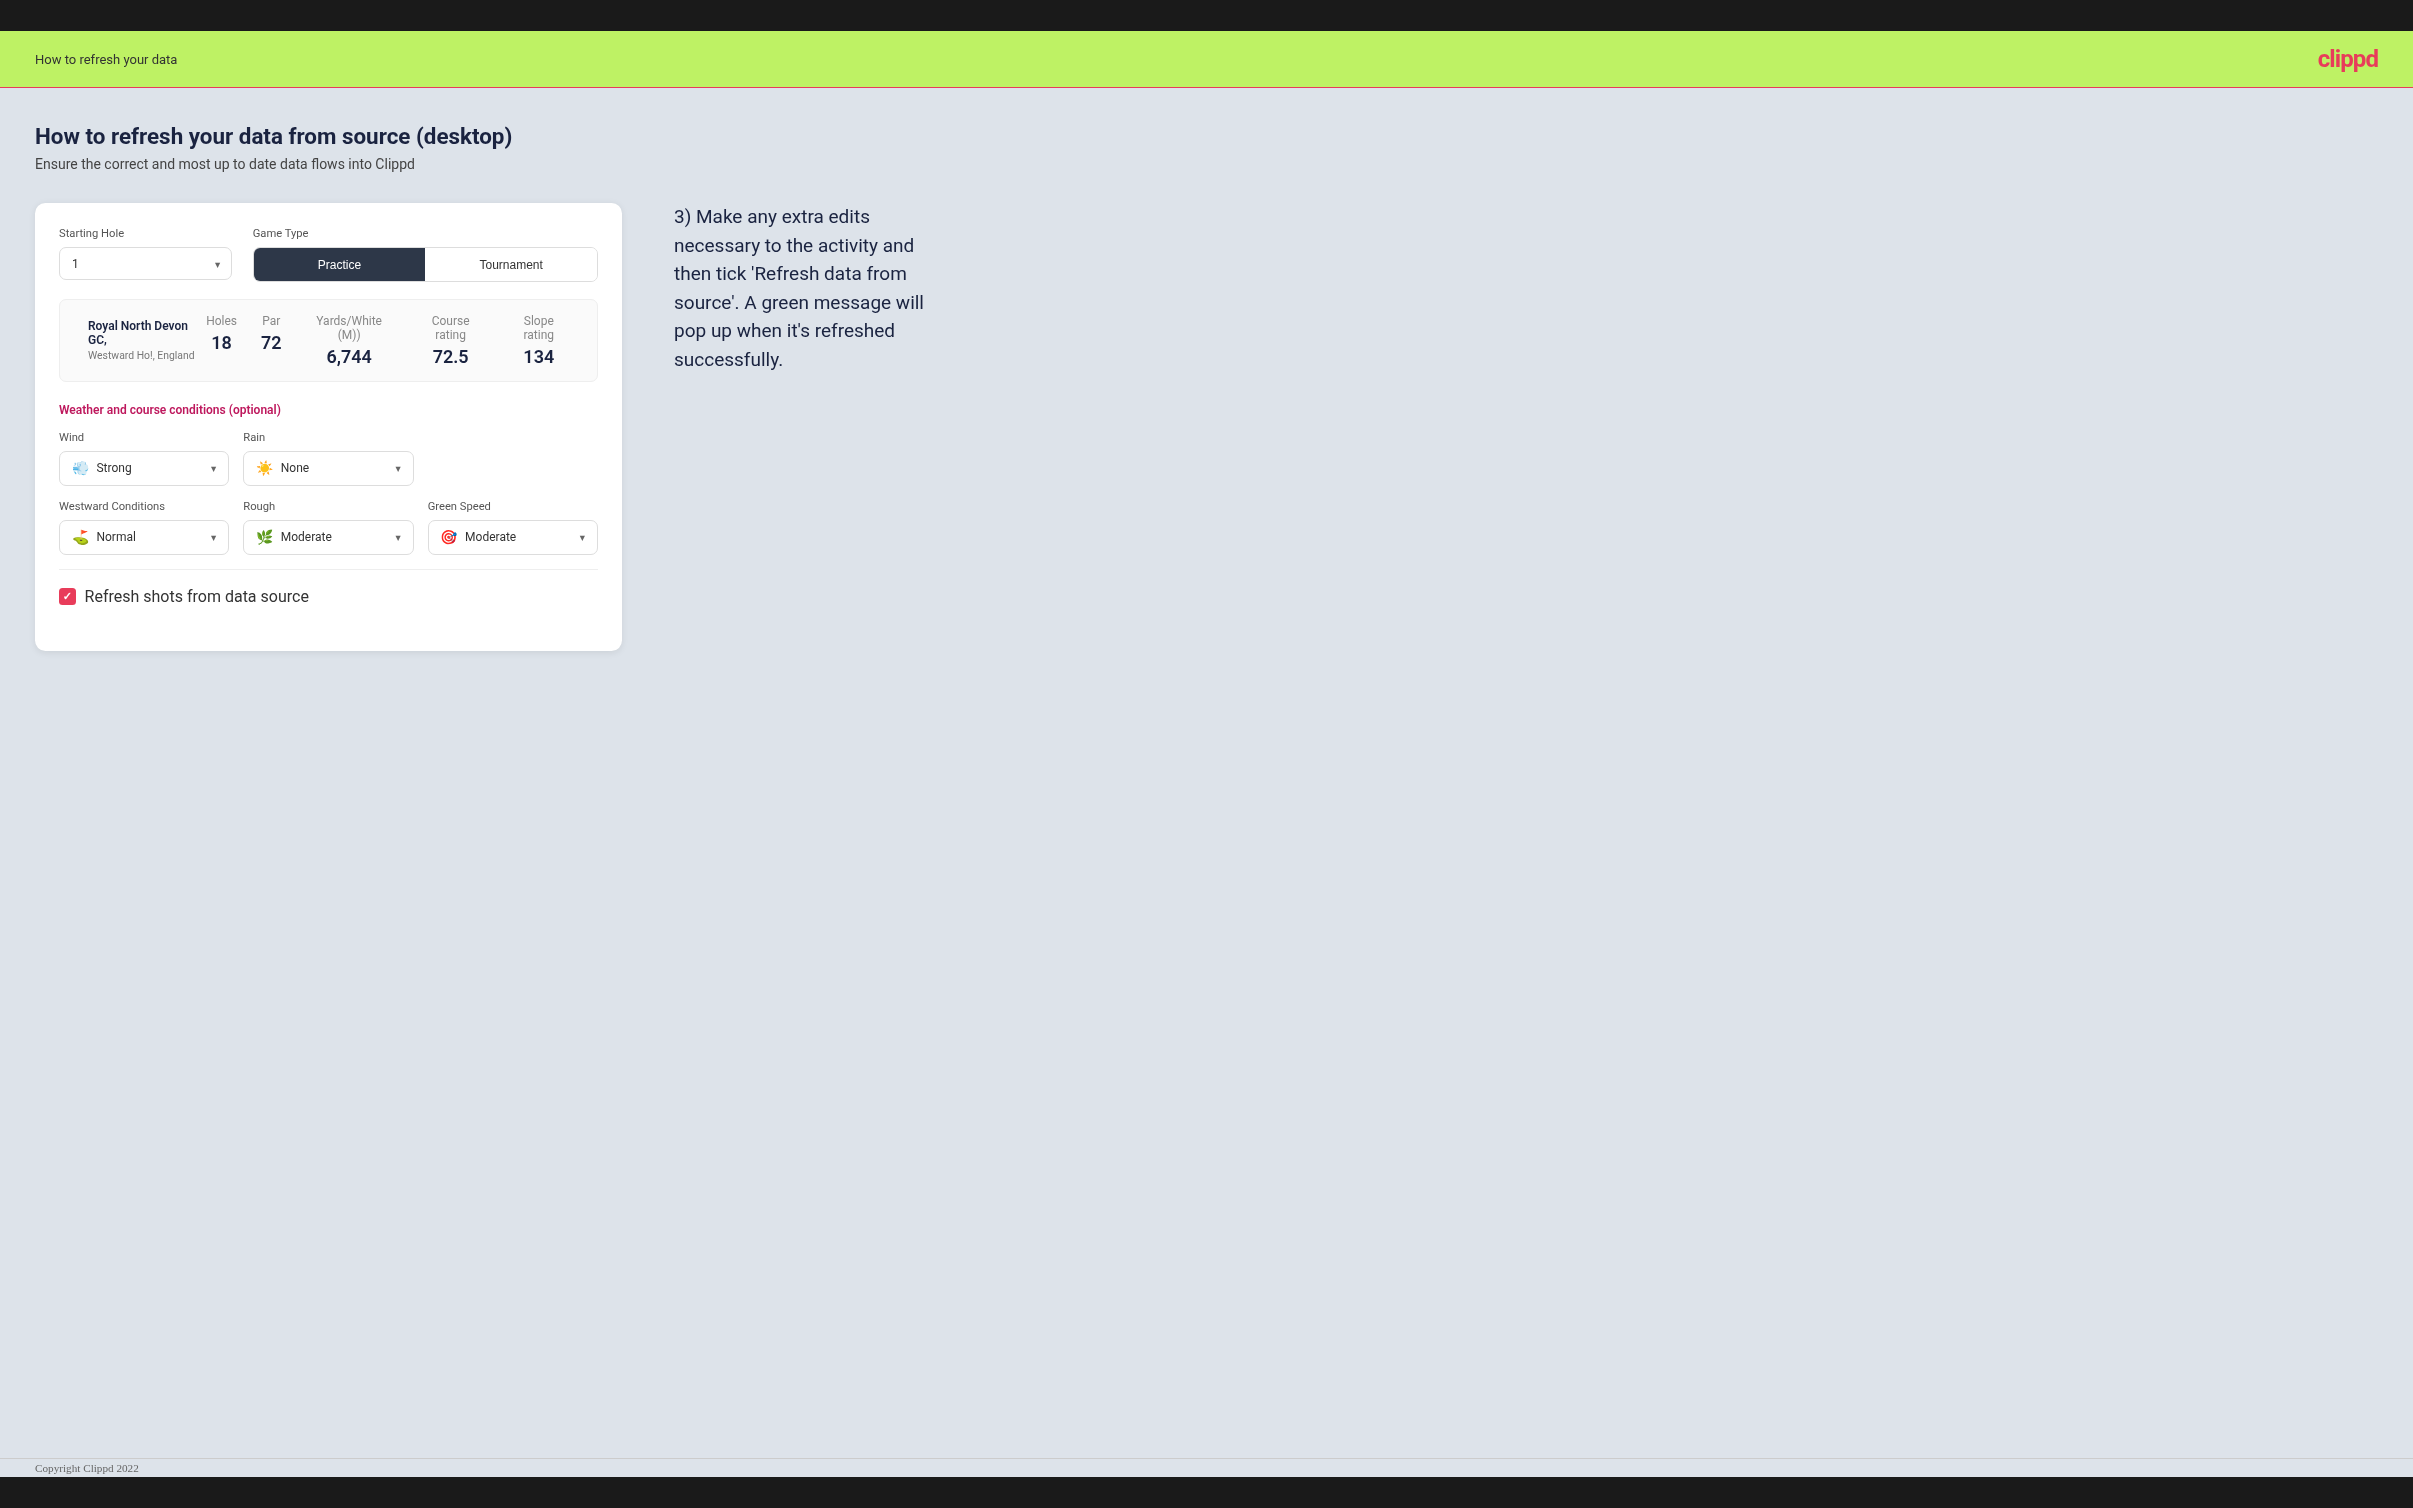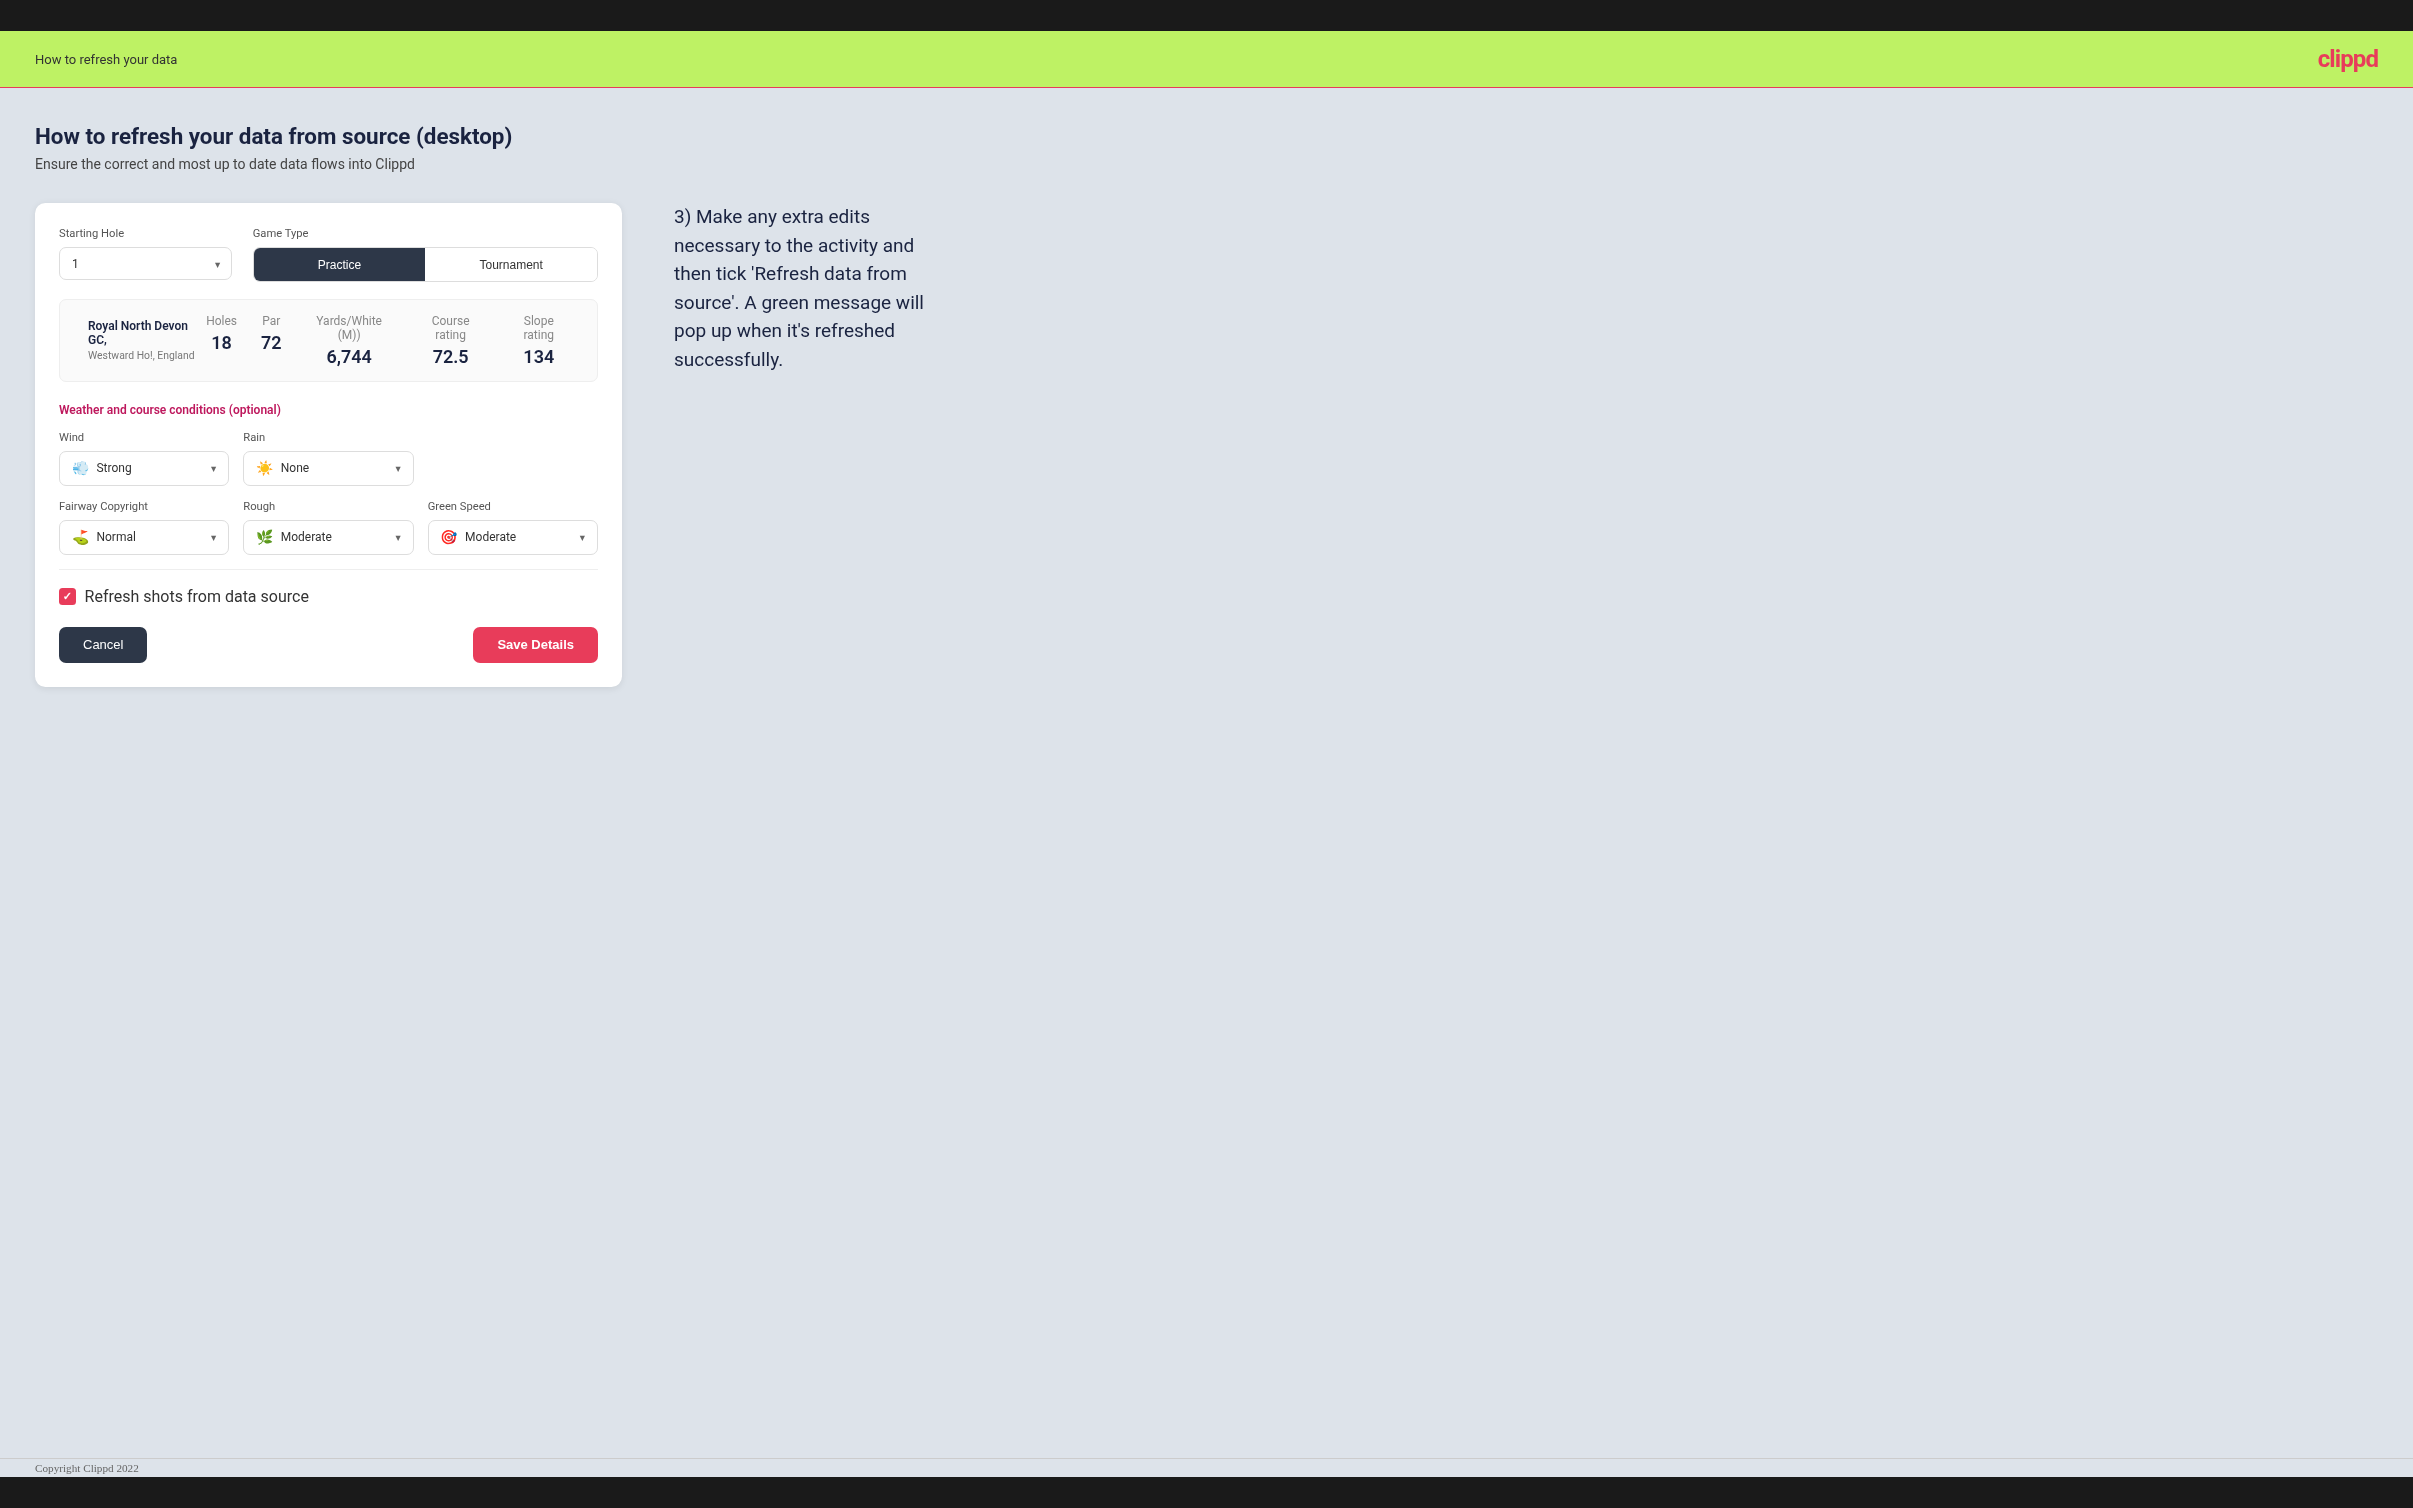--- a/index.html
+++ b/index.html
@@ -353,21 +353,21 @@
             <span class="icon-emoji">☀️</span>
             <span class="select-text">None</span>
             <span class="chevron">▾</span>
           </div>
         </div>
         <div style="flex:1;"></div>
       </div>
 
       <div class="conditions-grid">
         <div style="flex:1;">
-          <div class="form-label">Fairway Copyright</div>
+          <div class="form-label">Westward Conditions</div>
           <div class="icon-select">
             <span class="icon-emoji">⛳</span>
             <span class="select-text">Normal</span>
             <span class="chevron">▾</span>
           </div>
         </div>
         <div style="flex:1;">
           <div class="form-label">Rough</div>
           <div class="icon-select">
             <span class="icon-emoji">🌿</span>
@@ -385,24 +385,20 @@
         </div>
       </div>
 
       <div class="divider"></div>
 
       <div class="checkbox-row">
         <div class="checkbox-custom"></div>
         <span class="checkbox-label">Refresh shots from data source</span>
       </div>
 
-      <div class="form-actions">
-        <button class="btn-cancel">Cancel</button>
-        <button class="btn-save">Save Details</button>
-      </div>
 
     </div>
 
     <div class="instruction-text">
       <p>3) Make any extra edits necessary to the activity and then tick 'Refresh data from source'. A green message will pop up when it's refreshed successfully.</p>
     </div>
 
   </div>
 </div>
 

